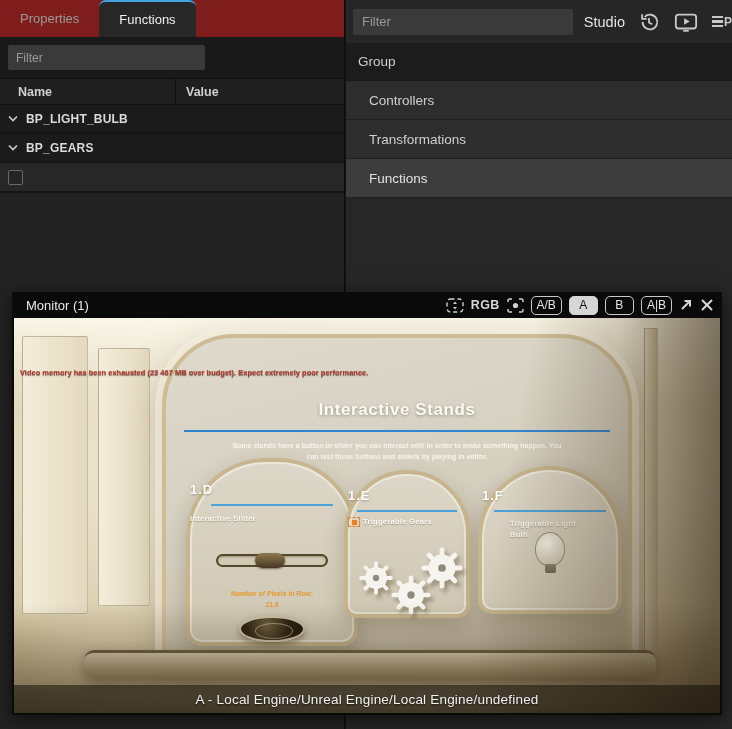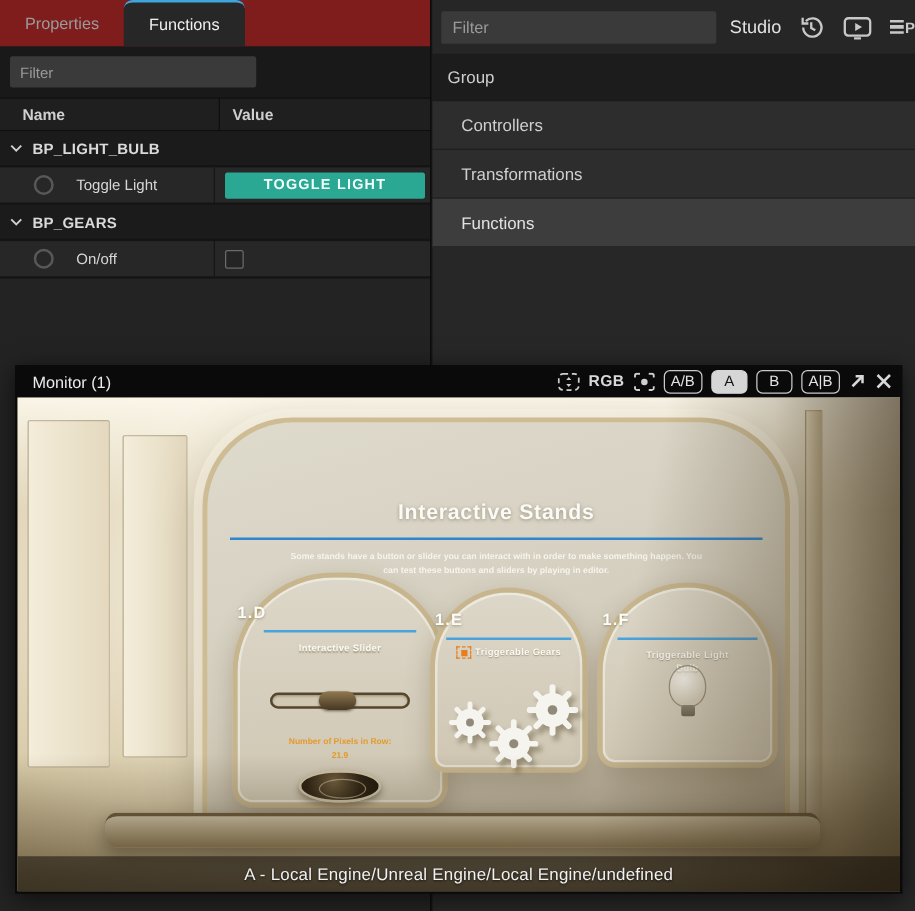--- a/index.html
+++ b/index.html
@@ -67,21 +67,21 @@
           background:linear-gradient(165deg,#dedacc 0%,#d5cfc0 50%,#b9ae97 100%);
           border:4px solid #cdbc94; box-shadow:0 0 0 7px rgba(246,240,226,.55), 0 12px 40px rgba(92,76,48,.35); }
   .wall-title { position:absolute; left:0; top:62px; width:100%; text-align:center; color:#fbfaf6; font-size:17px; font-weight:bold; letter-spacing:.6px; text-shadow:0 1px 3px rgba(90,80,55,.5); }
   .wall-line { position:absolute; left:4%; top:92px; width:92%; height:2px; background:#2f86cf; }
   .wall-desc { position:absolute; left:50%; top:102px; width:340px; transform:translateX(-50%); text-align:center; font-size:7px; line-height:1.6; color:rgba(252,250,243,.85); font-weight:bold; }
 
   .stand { position:absolute; border:4px solid #c7b58d; border-radius:80px 80px 16px 16px;
            background:linear-gradient(#ddd7c9,#cfc7b3); box-shadow:0 8px 20px rgba(92,76,46,.30), inset 0 0 0 2px rgba(255,255,246,.45); }
   .stand-id { position:absolute; left:0; width:100%; text-align:left; color:#fdfdfa; font-size:13px; font-weight:bold; letter-spacing:1px; text-shadow:0 1px 2px rgba(110,95,60,.5); }
   .stand-line { position:absolute; left:50%; transform:translateX(-50%); height:2px; background:#4aa3dd; }
-  .stand-label { position:absolute; left:0; width:100%; text-align:center; color:#fbfaf5; font-size:7.5px; font-weight:bold; letter-spacing:.3px; text-shadow:0 1px 1px rgba(110,95,60,.5); }
+  .stand-label { position:absolute; left:0; width:100%; text-align:left; color:#fbfaf5; font-size:7.5px; font-weight:bold; letter-spacing:.3px; text-shadow:0 1px 1px rgba(110,95,60,.5); }
 
   .slider-track { position:absolute; left:50%; transform:translateX(-50%); top:92px; width:112px; height:13px; border:2px solid #55462c; border-radius:8px; background:#d2c9b4; box-shadow:inset 0 1px 2px rgba(80,65,40,.4); }
   .slider-knob { position:absolute; left:34%; top:-3px; width:30px; height:15px; border-radius:8px; background:linear-gradient(#8f794f,#463push 724,#463724); background:linear-gradient(#8f794f,#463724); box-shadow:0 1px 2px rgba(60,48,26,.6); }
   .stand-value-label { position:absolute; left:0; width:100%; text-align:center; color:#e59a2c; font-size:6.8px; font-weight:bold; }
   .disc { position:absolute; left:50%; transform:translateX(-50%); width:66px; height:26px; border-radius:50%; background:radial-gradient(circle at 42% 32%, #6e5d3e 0%, #2c2213 55%, #1c150b 100%); border:2px solid #cfc3a6; box-shadow:0 3px 6px rgba(60,48,26,.5); }
   .disc::after { content:""; position:absolute; left:14px; top:5px; width:36px; height:14px; border:1px solid rgba(220,205,170,.55); border-radius:50%; }
 
   .sel-box { display:inline-block; vertical-align:middle; width:12px; height:10px; border:1px dashed #e67e22; position:relative; margin-right:3px; }
   .sel-box i { position:absolute; left:3px; top:2px; width:5px; height:5px; background:#e67e22; }
   .gears { position:absolute; left:0; top:58px; width:100%; height:90px; }
@@ -116,41 +116,28 @@
       <div class="col-name">Name</div>
       <div class="col-value">Value</div>
     </div>
 
     <div class="group-row">
       <svg width="10" height="7" viewBox="0 0 10 7">
           <polyline points="1,1.5 5,5.5 9,1.5" fill="none" stroke="#cfcfcf" stroke-width="1.6"></polyline>
         </svg>
       <span>BP_LIGHT_BULB</span>
     </div>
-    <div class="data-row">
-      <div class="cell-name">
-        <span class="radio-circle"></span>
-        <span class="row-label">Toggle Light</span>
-      </div>
-      <div class="cell-value">
-        <button class="teal-btn">TOGGLE LIGHT</button>
-      </div>
-    </div>
 
     <div class="group-row">
       <svg width="10" height="7" viewBox="0 0 10 7">
           <polyline points="1,1.5 5,5.5 9,1.5" fill="none" stroke="#cfcfcf" stroke-width="1.6"></polyline>
         </svg>
       <span>BP_GEARS</span>
     </div>
     <div class="data-row">
-      <div class="cell-name">
-        <span class="radio-circle"></span>
-        <span class="row-label">On/off</span>
-      </div>
       <div class="cell-value">
         <span class="checkbox"></span>
       </div>
     </div>
   </div>
 
   <div class="right-panel">
     <div class="rp-topbar">
       <input class="rp-filter" placeholder="Filter" style="">
       <span class="studio-label">Studio</span>
@@ -297,17 +284,18 @@
         <div class="bulb">
           <div class="bulb-glass"></div>
           <div class="bulb-base"></div>
         </div>
       </div>
 
       <div class="platform"></div>
       <div class="shadow-sweep"></div>
       <div class="vp-floor"></div>
 
+      <div class="vp-warning">Video memory has been exhausted (23 467 MB over budget). Expect extremely poor performance.</div>
       <div class="vp-status">A - Local Engine/Unreal Engine/Local Engine/undefined</div>
     </div>
   </div>
 
 </div>
 
 </body></html>

